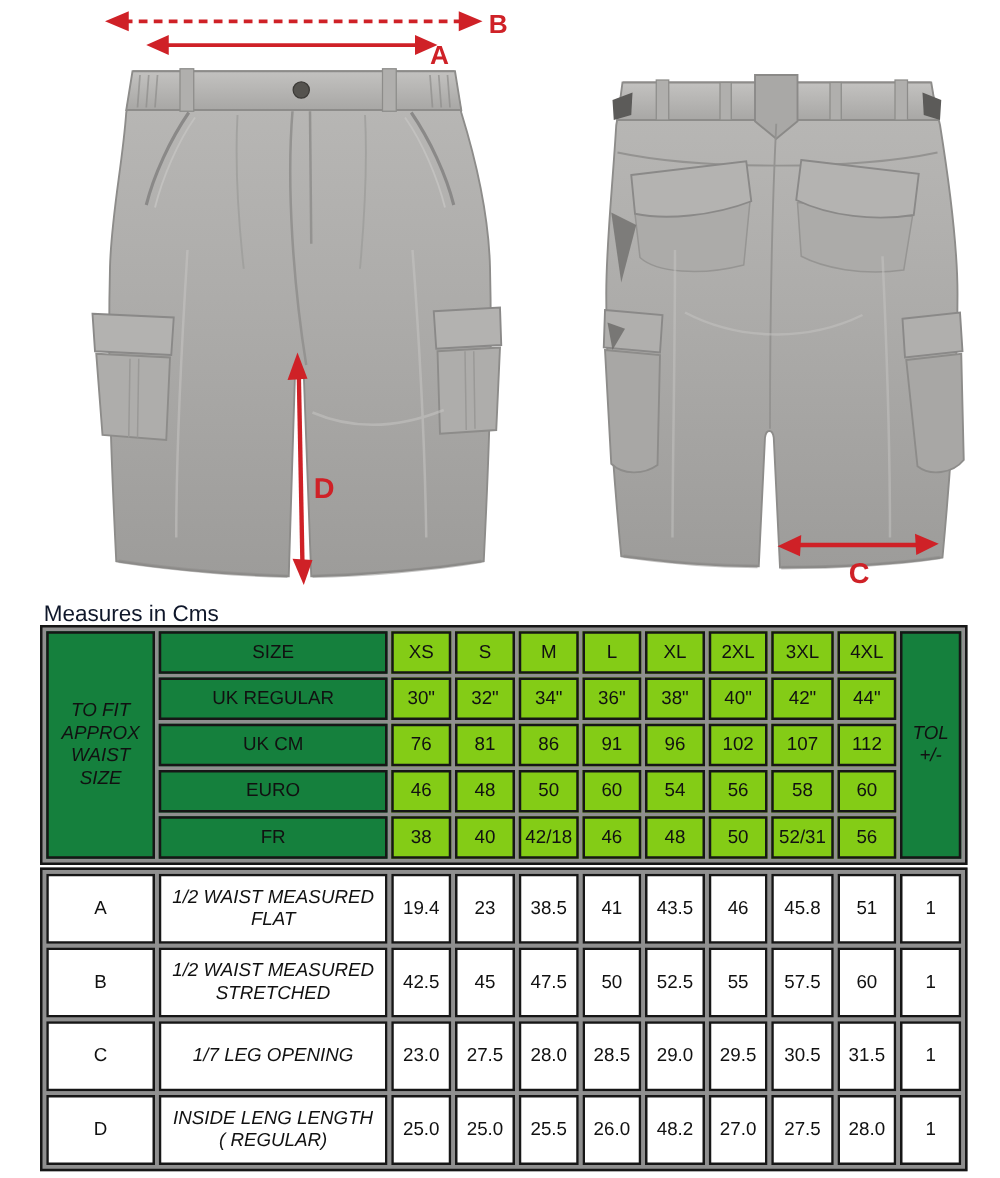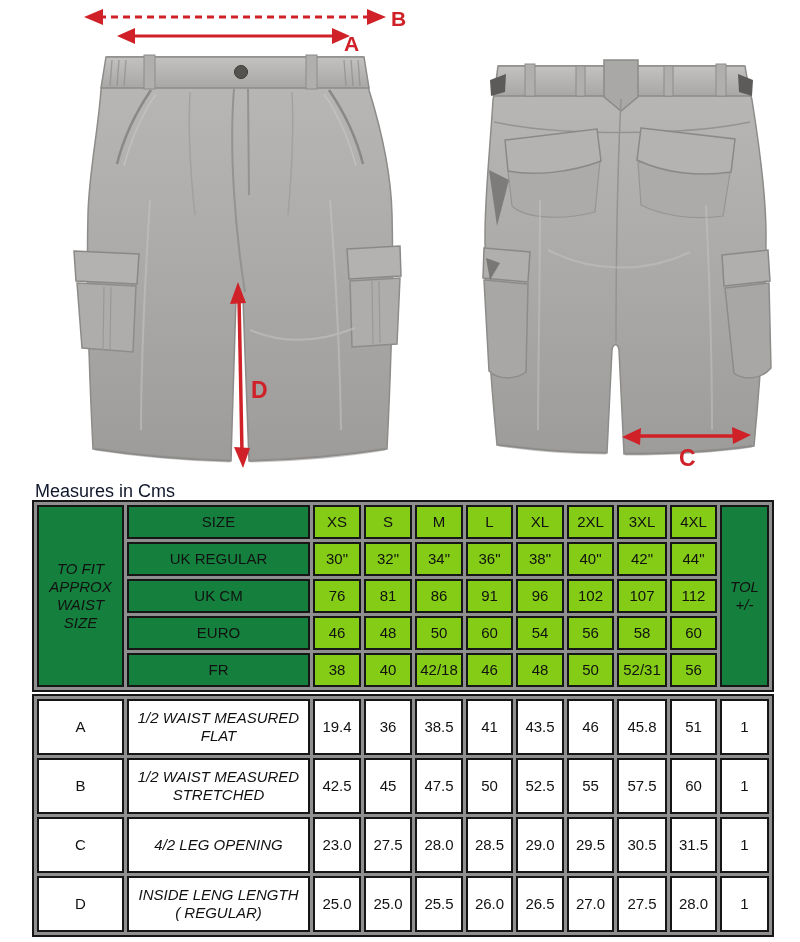--- a/index.html
+++ b/index.html
@@ -256,21 +256,21 @@
         <col style="width:50px">
         <col style="width:47px">
       <col style="width:49px">
     </colgroup>
     <tbody>
         <tr>
       <td>A</td>
       <td class="pre">1/2 WAIST MEASURED
 FLAT</td>
       <td>19.4</td>
-      <td>36</td>
+      <td>23</td>
       <td>38.5</td>
       <td>41</td>
       <td>43.5</td>
       <td>46</td>
       <td>45.8</td>
       <td>51</td>
       <td>1</td>
     </tr>
     <tr>
       <td>B</td>
@@ -281,40 +281,40 @@
       <td>47.5</td>
       <td>50</td>
       <td>52.5</td>
       <td>55</td>
       <td>57.5</td>
       <td>60</td>
       <td>1</td>
     </tr>
     <tr>
       <td>C</td>
-      <td class="pre">4/2  LEG OPENING</td>
+      <td class="pre">1/7  LEG OPENING</td>
       <td>23.0</td>
       <td>27.5</td>
       <td>28.0</td>
       <td>28.5</td>
       <td>29.0</td>
       <td>29.5</td>
       <td>30.5</td>
       <td>31.5</td>
       <td>1</td>
     </tr>
     <tr>
       <td>D</td>
       <td class="pre">INSIDE LENG LENGTH
 ( REGULAR)</td>
       <td>25.0</td>
       <td>25.0</td>
       <td>25.5</td>
       <td>26.0</td>
-      <td>26.5</td>
+      <td>48.2</td>
       <td>27.0</td>
       <td>27.5</td>
       <td>28.0</td>
       <td>1</td>
     </tr>
   </tbody>
     </table>
 
 </div>
 

